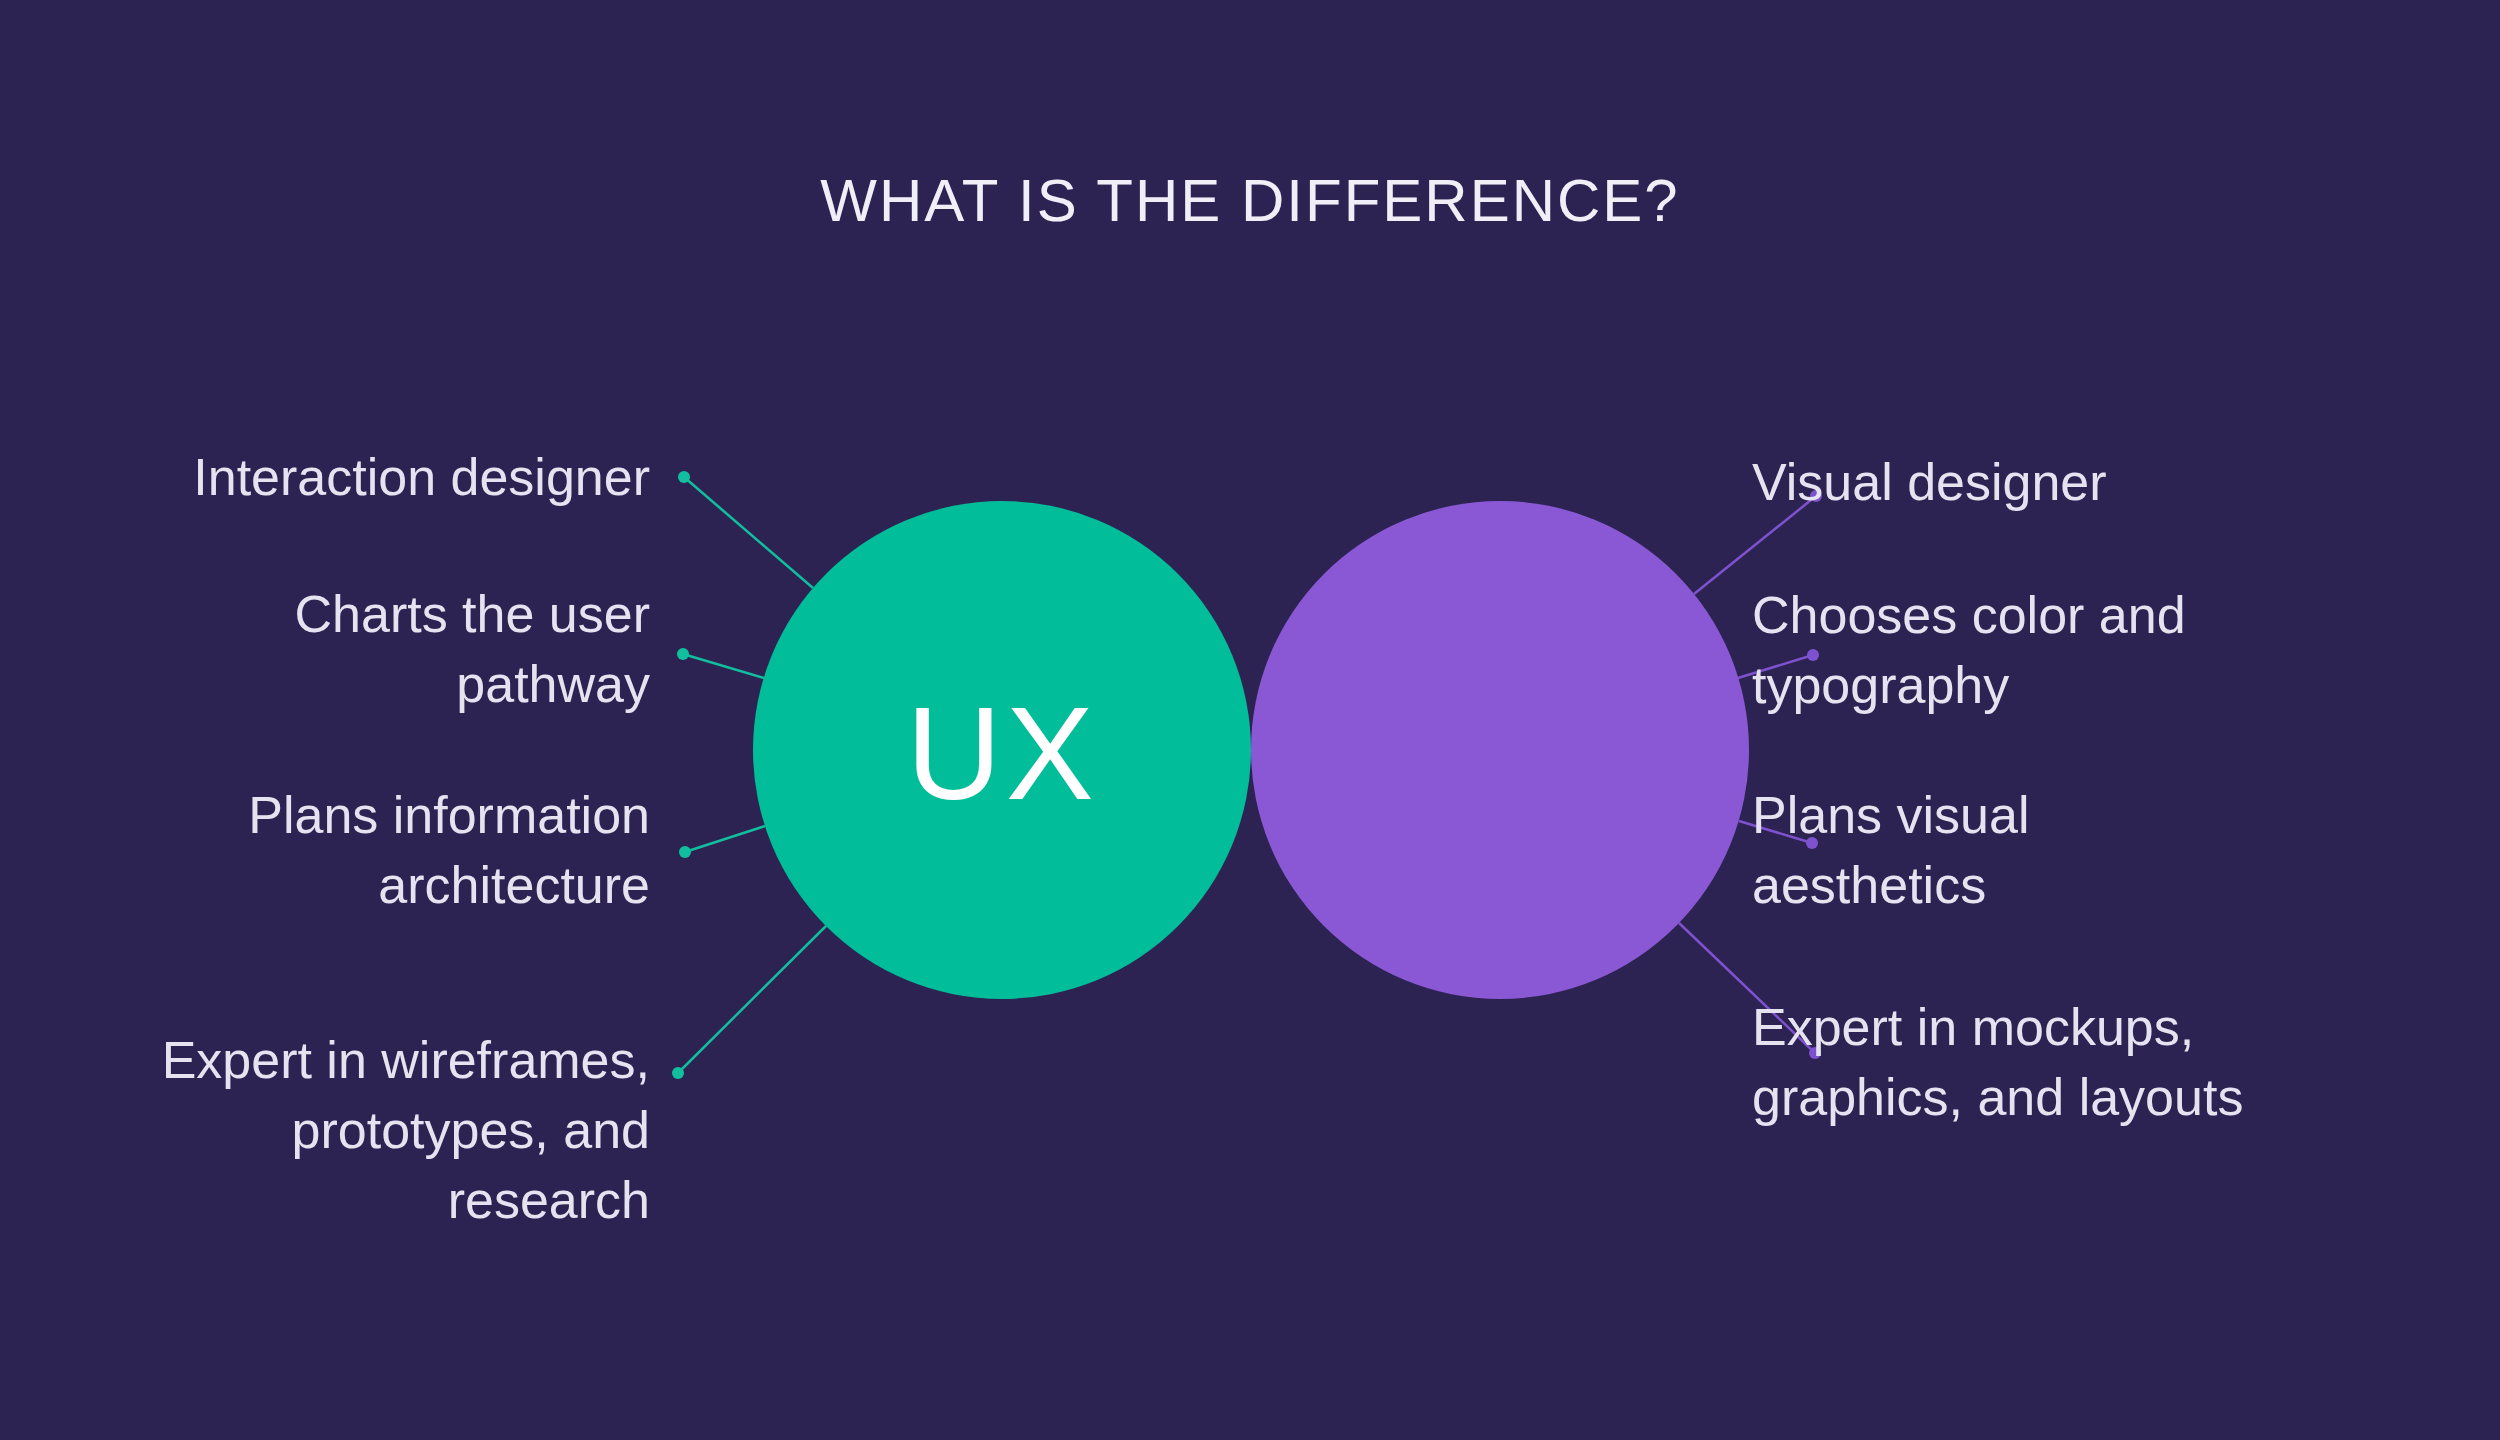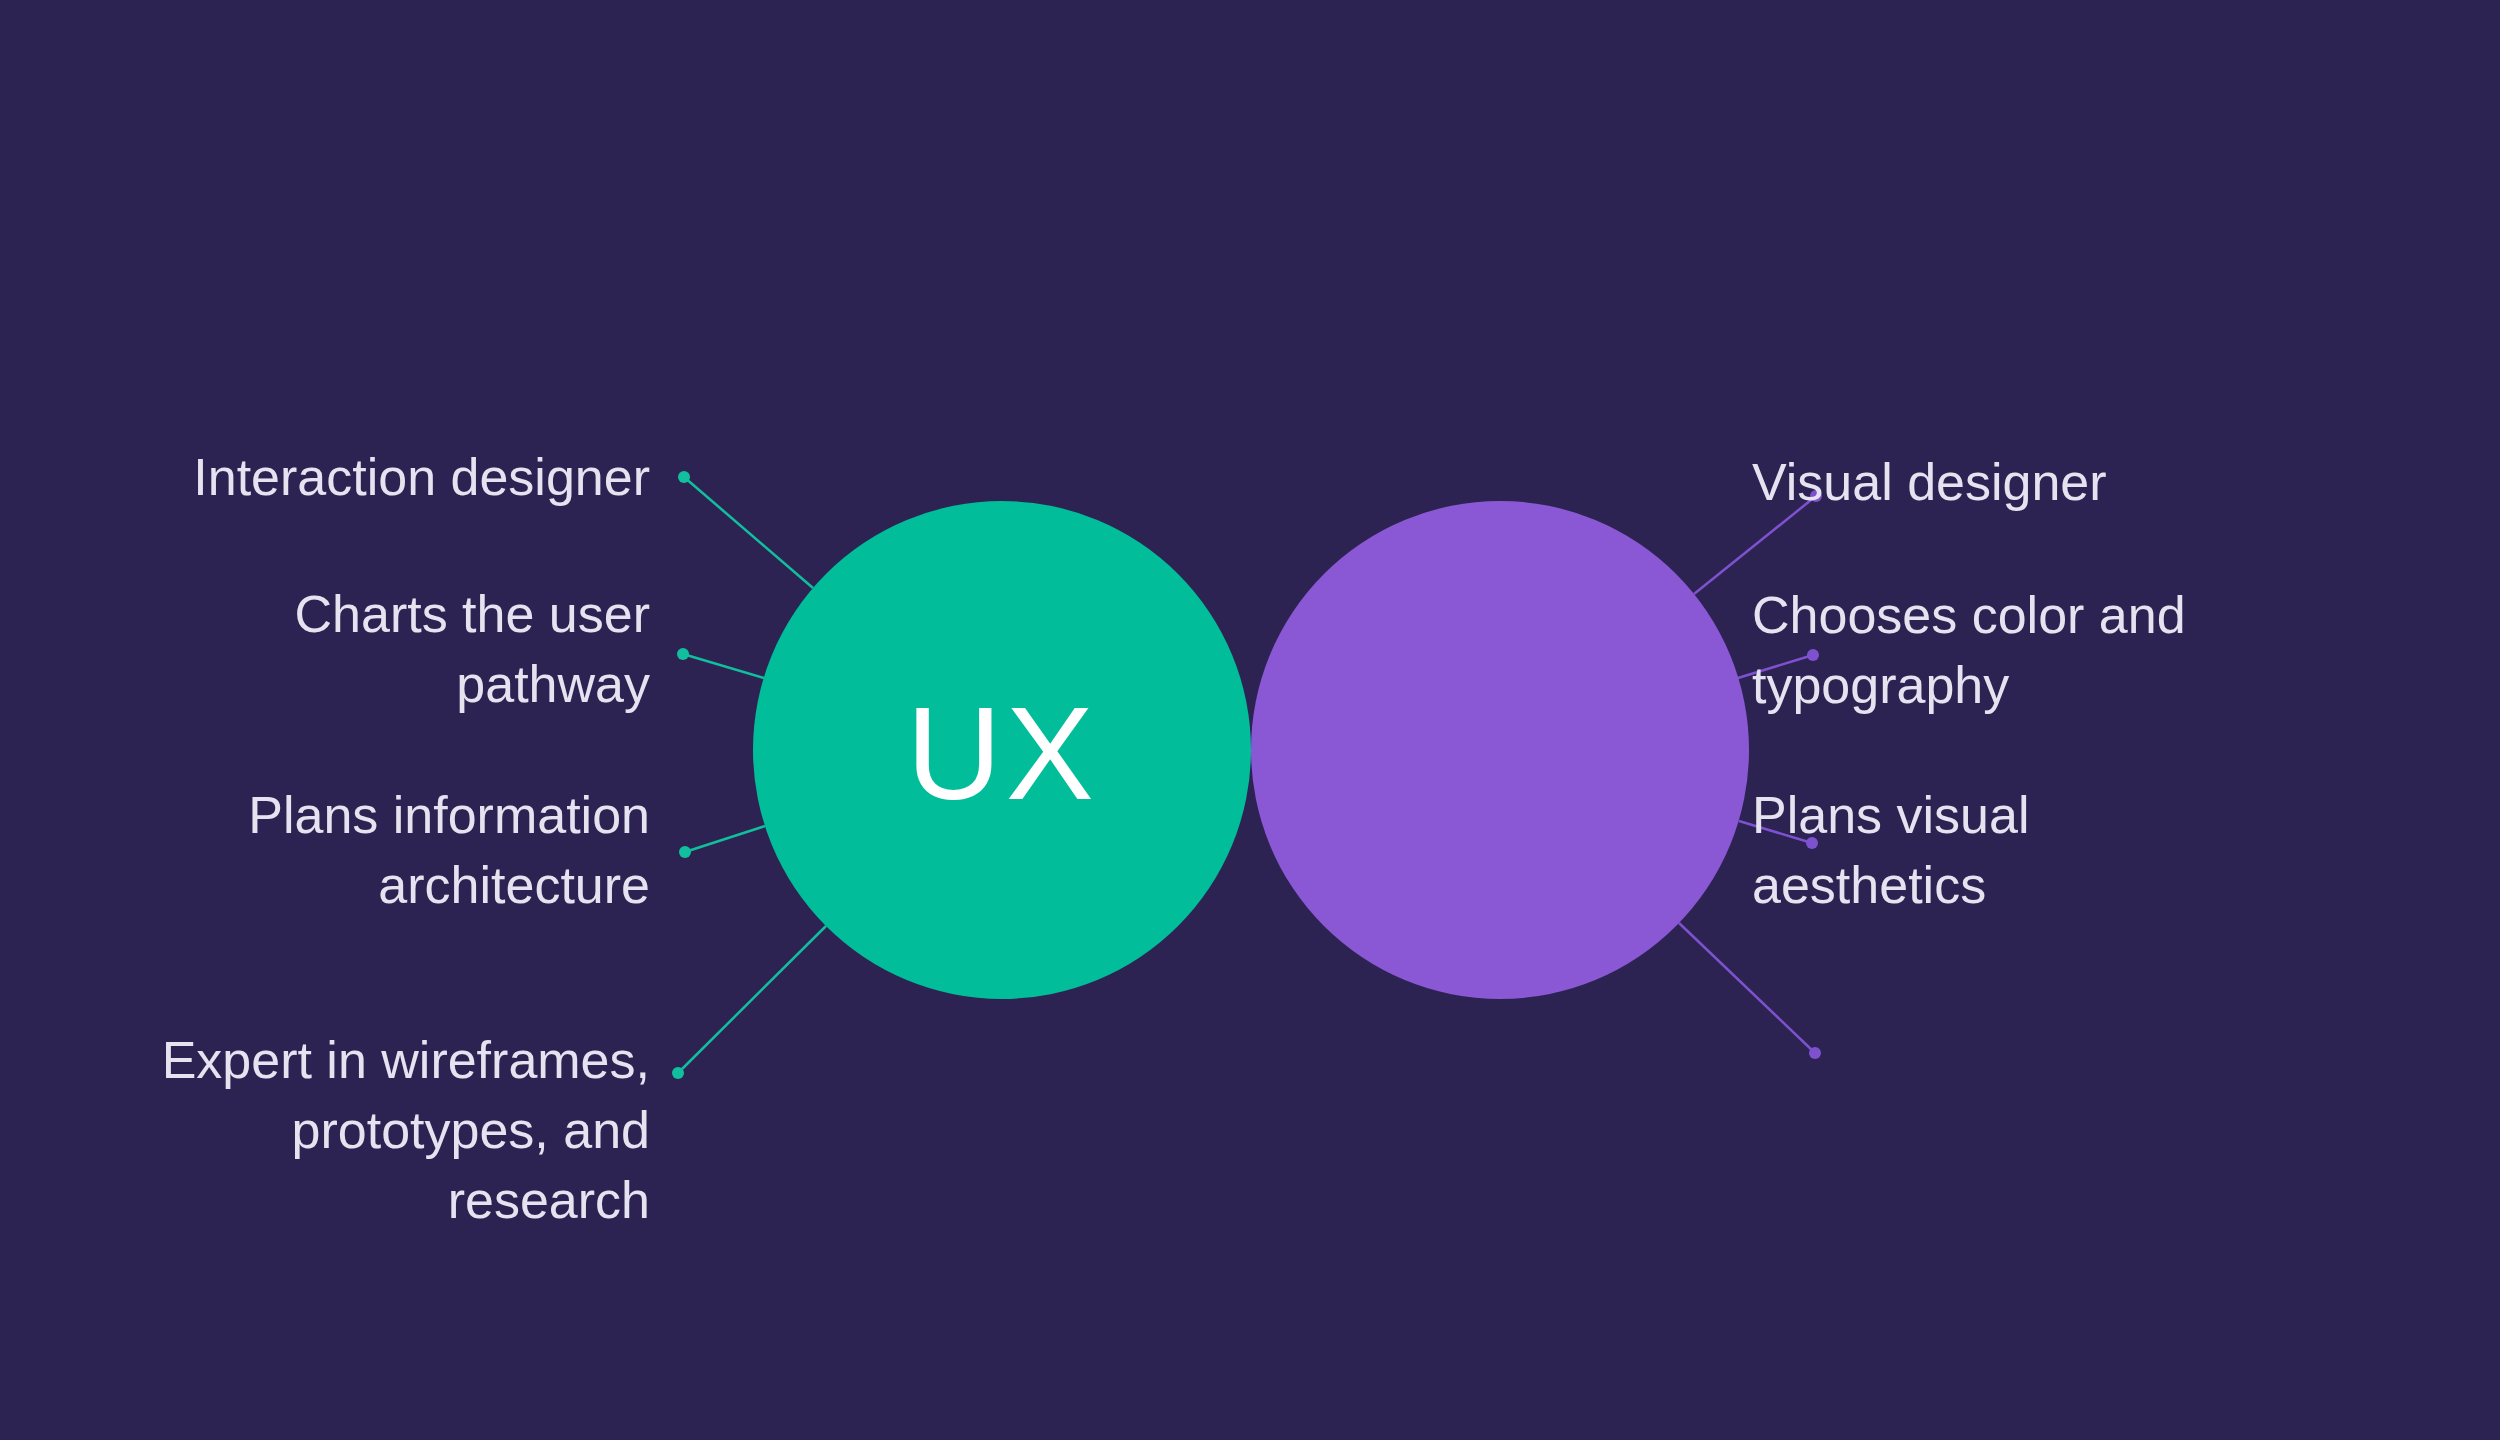--- a/index.html
+++ b/index.html
@@ -74,20 +74,21 @@
   .callout.r1 { top: 482px; }
   .callout.r2 { top: 650px; }
   .callout.r3 { top: 850px; }
   .callout.r4 { top: 1062px; }
 </style>
 </head>
 <body>
 
 <div class="stage">
 
+  <div class="title">WHAT IS THE DIFFERENCE?</div>
 
   <svg class="diagram-svg" viewBox="0 0 2500 1440" xmlns="http://www.w3.org/2000/svg">
 
     <line x1="684" y1="477" x2="813" y2="588" stroke-width="2.5" stroke="#11BF9E"></line>
     <line x1="683" y1="654" x2="764" y2="678" stroke-width="2.5" stroke="#11BF9E"></line>
     <line x1="685" y1="852" x2="765" y2="826" stroke-width="2.5" stroke="#11BF9E"></line>
     <line x1="678" y1="1073" x2="826" y2="926" stroke-width="2.5" stroke="#11BF9E"></line>
 
     <line x1="1816" y1="496" x2="1694" y2="594" stroke-width="2.5" stroke="#7E52CE"></line>
     <line x1="1813" y1="655" x2="1738" y2="678" stroke-width="2.5" stroke="#7E52CE"></line>
@@ -117,14 +118,16 @@
 architecture</div>
   <div class="callout left l4">Expert in wireframes,
 prototypes, and
 research</div>
 
   <div class="callout right r1">Visual designer</div>
   <div class="callout right r2">Chooses color and
 typography</div>
   <div class="callout right r3">Plans visual
 aesthetics</div>
+  <div class="callout right r4">Expert in mockups,
+graphics, and layouts</div>
 
 </div>
 
 </body></html>

